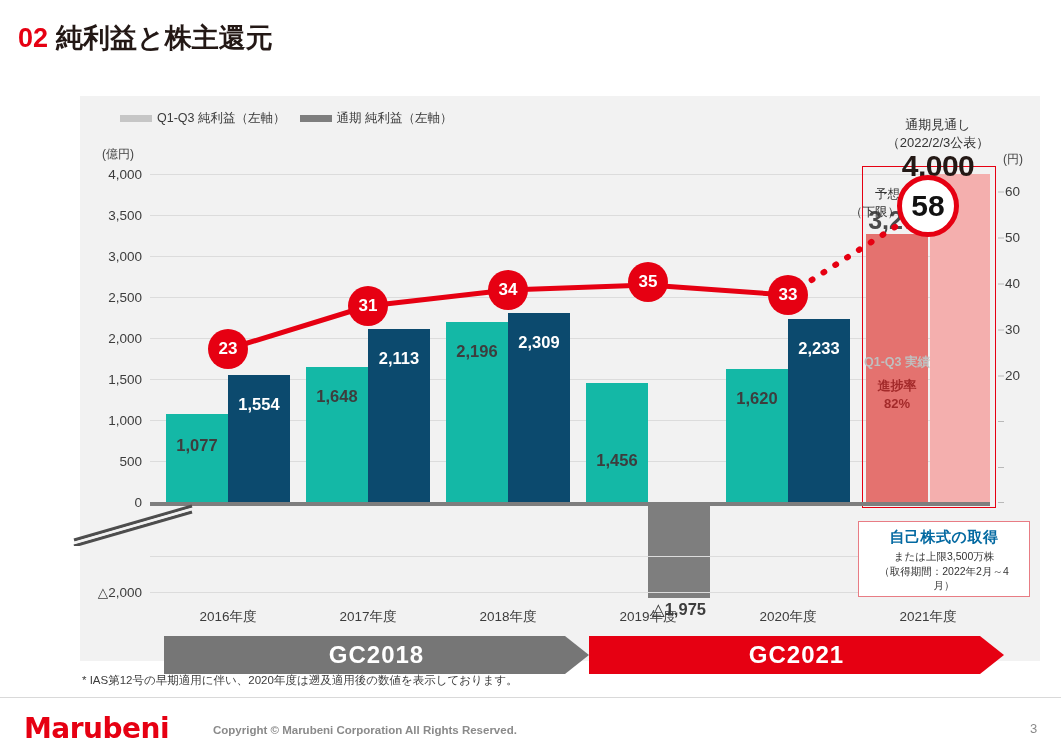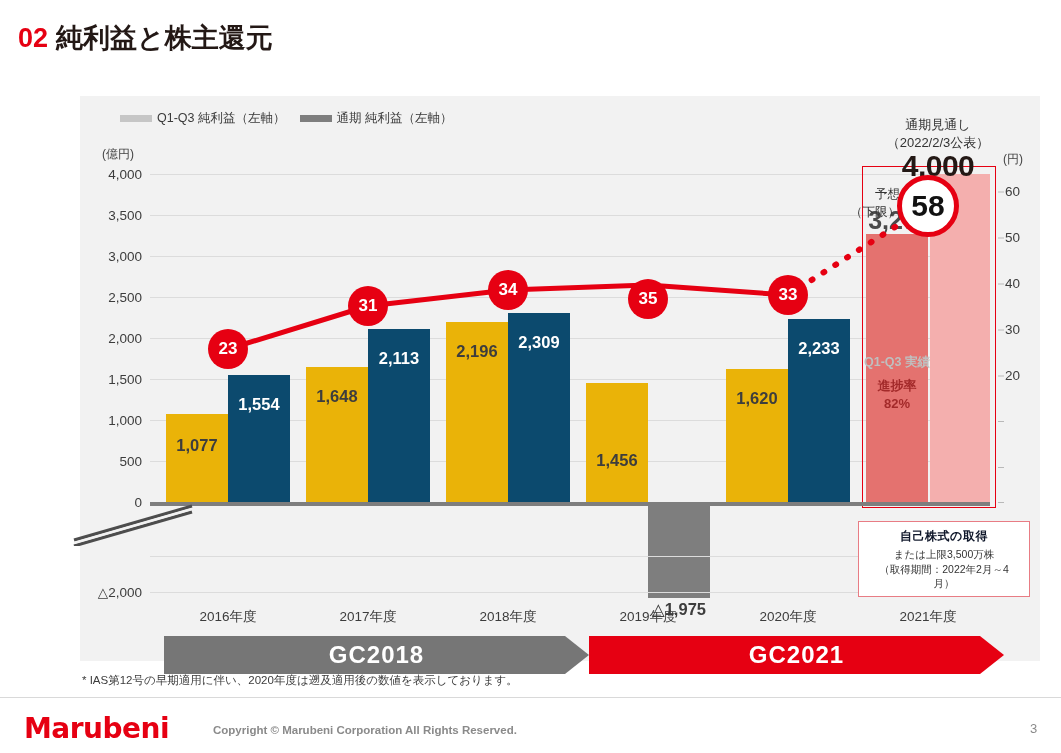--- a/index.html
+++ b/index.html
@@ -67,21 +67,21 @@
   
   #lower-axis{position:absolute;left:70px;top:418px;width:840px;height:90px;}
   #lower-axis .grid-line{background:#DCDCDC;}
   #ylabels-lower{position:absolute;left:0;top:418px;width:62px;height:90px;}
 
   
   #axis-break{position:absolute;left:-10px;top:404px;width:130px;height:46px;}
 
   
   .bar{position:absolute;bottom:0;}
-  .bar-light{background:#eab308;}
+  .bar-light{background:#14b8a6;}
   .bar-dark{background:#0c4a6e;}
   .bar-label{position:absolute;left:50%;transform:translateX(-50%);
              font-size:16.5px;font-weight:bold;white-space:nowrap;}
   .lbl-on-light{color:#3d3d3d;}
   .lbl-on-dark{color:#ffffff;}
 
   
   .neg-bar{position:absolute;top:0;background:#7E7E7E;}
   .neg-label{position:absolute;left:50%;transform:translateX(-50%);
              font-size:16.5px;font-weight:bold;color:#3d3d3d;white-space:nowrap;}
@@ -110,21 +110,21 @@
             border:5px solid #E60012;
             display:flex;align-items:center;justify-content:center;
             color:#111;font-size:30px;font-weight:bold;
             transform:translate(-50%,-50%);z-index:6;}
 
   
   #buyback-box{
     position:absolute;background:#ffffff;border:1.5px solid #E87C84;
     text-align:center;padding:6px 10px 7px 10px;box-sizing:border-box;
   }
-  #buyback-box .b1{font-size:12px;font-weight:bold;color:#0f172a;letter-spacing:0.5px;}
+  #buyback-box .b1{font-size:15px;font-weight:bold;color:#0369a1;letter-spacing:0.5px;}
   #buyback-box .b2{font-size:18px;font-weight:bold;color:#231815;margin-top:1px;letter-spacing:0.5px;}
   #buyback-box .b3{font-size:10.5px;color:#333;margin-top:3px;}
   #buyback-box .b4{font-size:10.5px;color:#333;margin-top:1px;}
 
   
   #xlabels{position:absolute;left:70px;top:512px;width:840px;height:24px;}
   .xlabel{position:absolute;transform:translateX(-50%);font-size:13.5px;color:#3c3c3c;white-space:nowrap;}
 
   
   #gc-row{position:absolute;left:84px;top:540px;width:840px;height:38px;}
@@ -267,21 +267,21 @@
     <div class="bar-fc" style="left:780px;width:60px;height:328px;"></div>
 
     <svg style="position:absolute;left:0;top:-40px;width:840px;height:400px;overflow:visible;pointer-events:none;">
       <polyline points="78,215 218,172 358,156 498,151 638,161" fill="none" stroke="#E60012" stroke-width="5" stroke-linejoin="round"></polyline>
       <polyline points="638,161 778,72" fill="none" stroke="#E60012" stroke-width="6" stroke-linecap="round" stroke-dasharray="1,13"></polyline>
     </svg>
 
     <div class="dot-marker" style="left:78px;top:175px;width:40px;height:40px;">23</div>
     <div class="dot-marker" style="left:218px;top:132px;width:40px;height:40px;">31</div>
     <div class="dot-marker" style="left:358px;top:116px;width:40px;height:40px;">34</div>
-    <div class="dot-marker" style="left:498px;top:125px;width:40px;height:40px;">35</div>
+    <div class="dot-marker" style="left:498px;top:108px;width:40px;height:40px;">35</div>
     <div class="dot-marker" style="left:638px;top:121px;width:40px;height:40px;">33</div>
     <div id="marker58" style="left:778px;top:32px;width:52px;height:52px;">58</div>
 
     <div id="yosou-label" style="left:655px;top:12px;width:95px;">
       <span>予想</span><br>
       <span>（下限）</span>
     </div>
 
     <div class="axis-zero" style="top:328px;"></div>
   </div>

